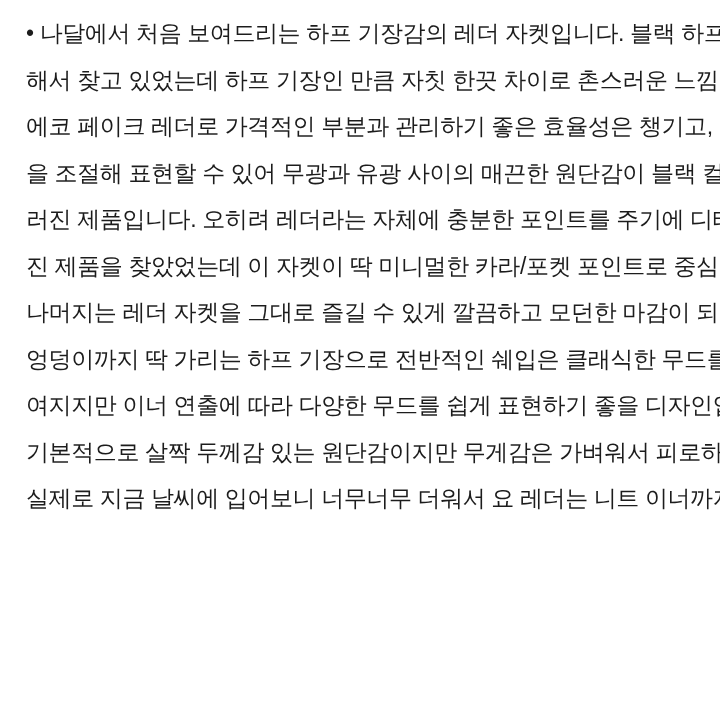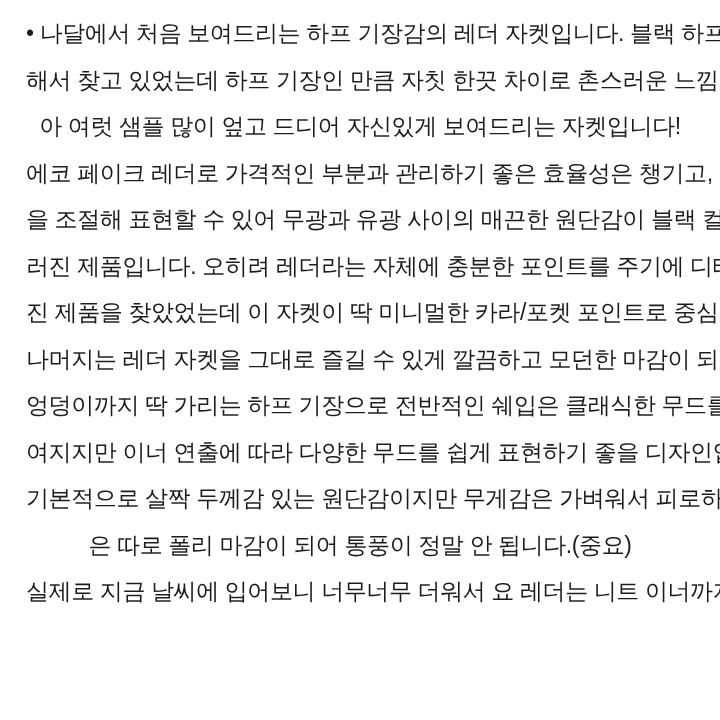--- a/index.html
+++ b/index.html
@@ -39,25 +39,23 @@
     text-align: center;
   }
 </style>
 </head>
 <body>
 
 <div class="page">
   <div class="desc">
     <span class="text-line">• 나달에서 처음 보여드리는 하프 기장감의 레더 자켓입니다. 블랙 하프 레더를 계속</span>
     <span class="text-line">해서 찾고 있었는데 하프 기장인 만큼 자칫 한끗 차이로 촌스러운 느낌이 드는 것 같</span>
-    <span class="text-line">아 여럿 샘플 많이 엎고 드디어 자신있게 보여드리는 자켓입니다!</span>
     <span class="text-line">에코 페이크 레더로 가격적인 부분과 관리하기 좋은 효율성은 챙기고, 그만큼 광택</span>
     <span class="text-line">을 조절해 표현할 수 있어 무광과 유광 사이의 매끈한 원단감이 블랙 컬러와 잘 어우</span>
     <span class="text-line">러진 제품입니다. 오히려 레더라는 자체에 충분한 포인트를 주기에 디테일이 덜어</span>
     <span class="text-line">진 제품을 찾았었는데 이 자켓이 딱 미니멀한 카라/포켓 포인트로 중심을 잡아주고</span>
     <span class="text-line">나머지는 레더 자켓을 그대로 즐길 수 있게 깔끔하고 모던한 마감이 되어있습니다.</span>
     <span class="text-line">엉덩이까지 딱 가리는 하프 기장으로 전반적인 쉐입은 클래식한 무드를 기반으로 보</span>
     <span class="text-line">여지지만 이너 연출에 따라 다양한 무드를 쉽게 표현하기 좋을 디자인입니다.</span>
     <span class="text-line">기본적으로 살짝 두께감 있는 원단감이지만 무게감은 가벼워서 피로하지 않고, 안감</span>
-    <span class="text-line">은 따로 폴리 마감이 되어 통풍이 정말 안 됩니다.(중요)</span>
     <span class="text-line">실제로 지금 날씨에 입어보니 너무너무 더워서 요 레더는 니트 이너까지 입어주시면</span>
   </div>
 </div>
 
 </body></html>

